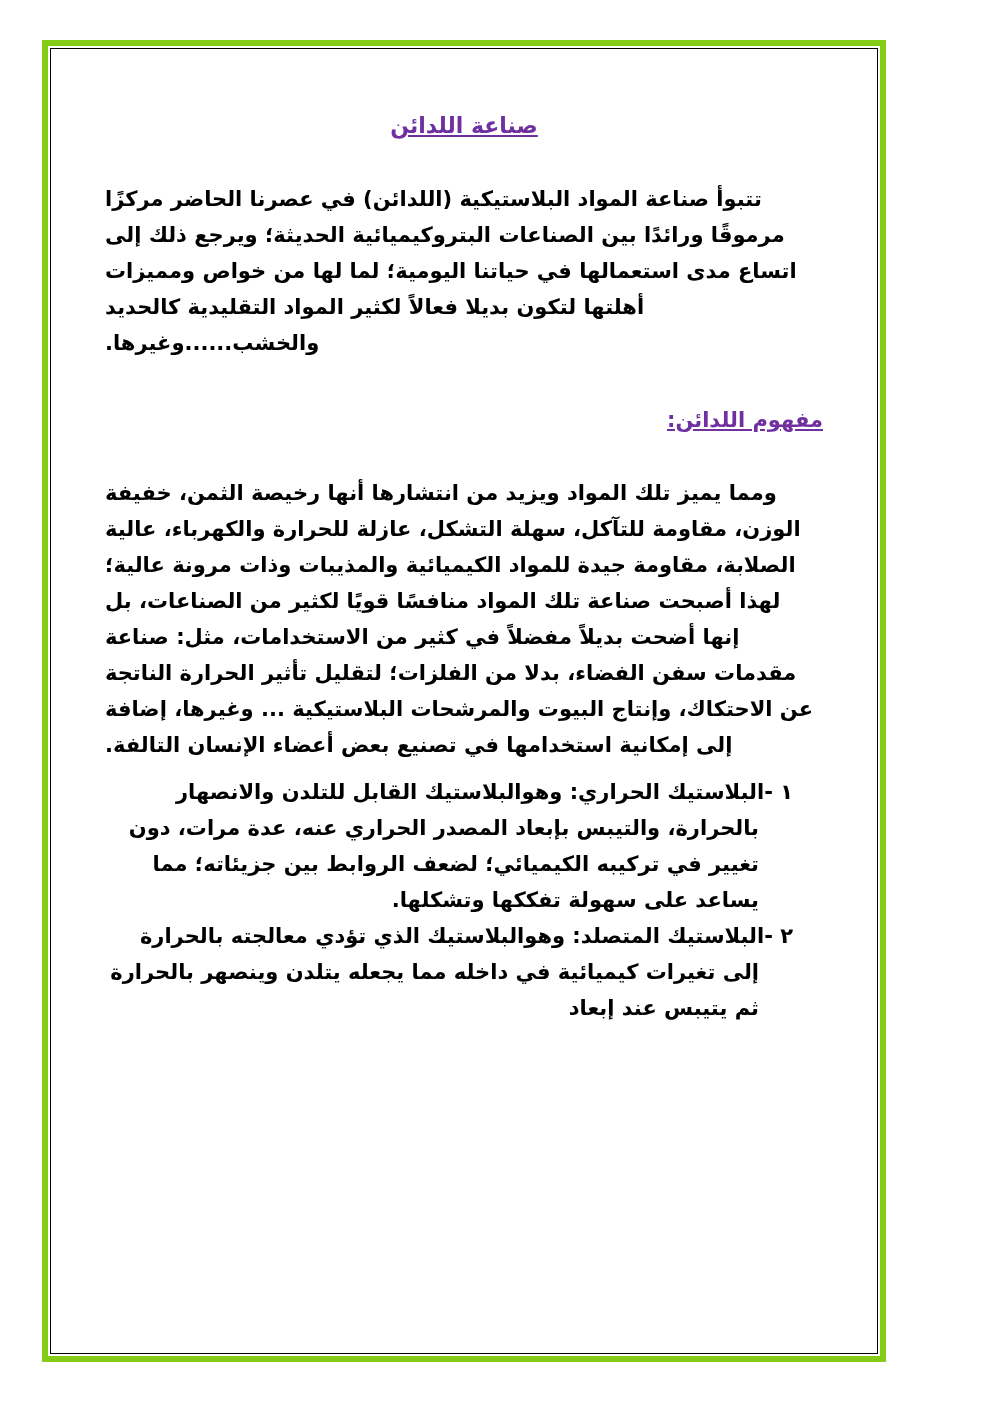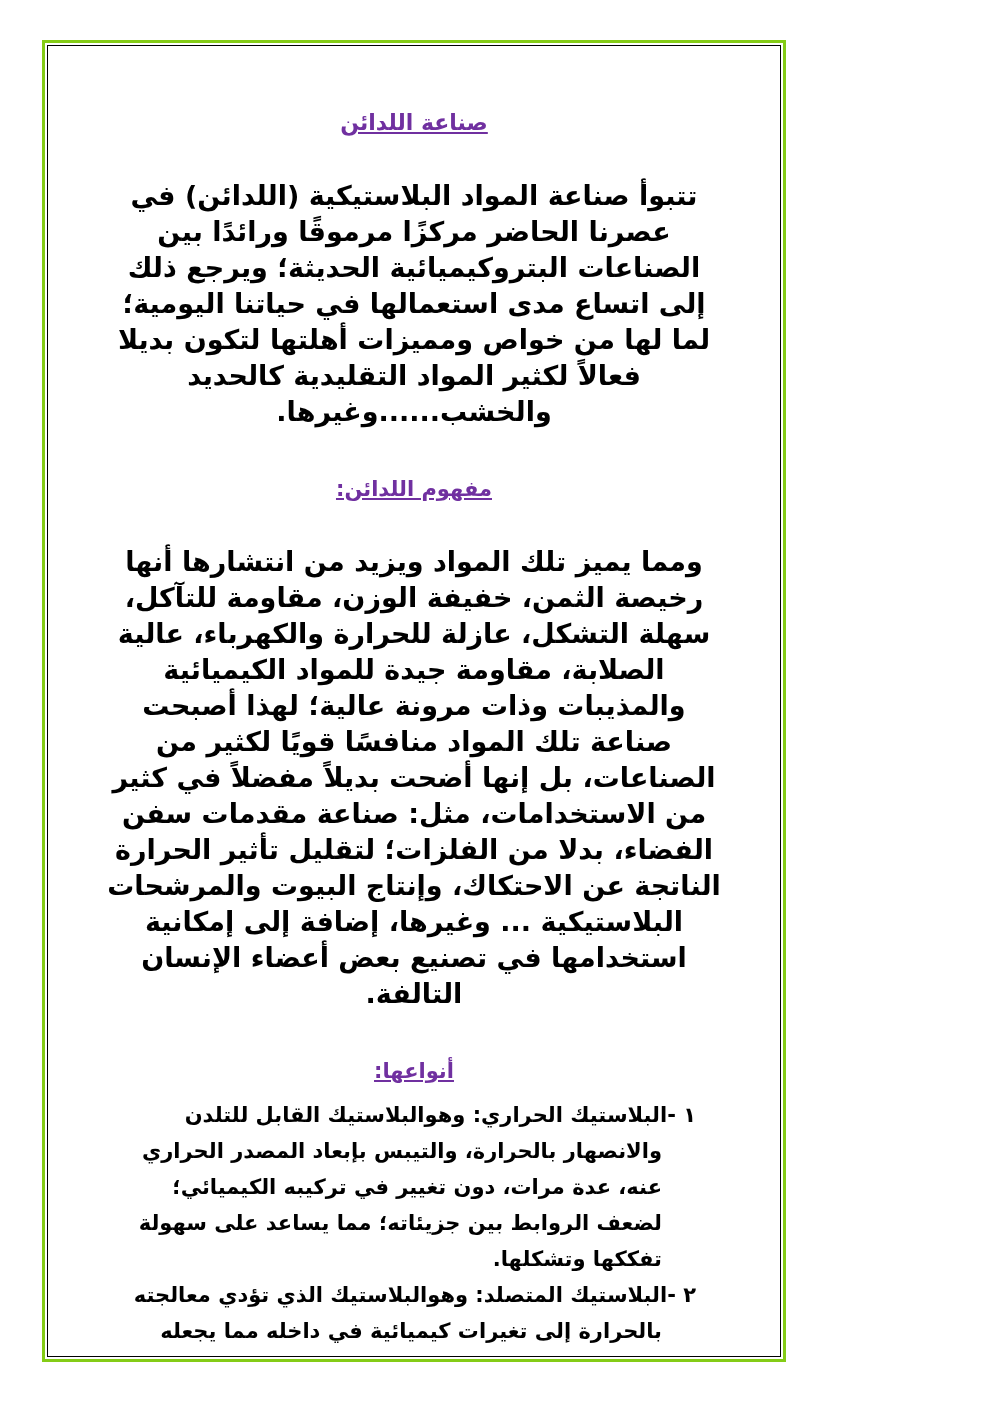--- a/index.html
+++ b/index.html
@@ -9,58 +9,58 @@
     height: 1403px;
     background: #ffffff;
     font-family: "DejaVu Sans", "Liberation Sans", sans-serif;
     position: relative;
     overflow: hidden;
   }
   .outer-frame {
     position: absolute;
     left: 42px;
     top: 40px;
-    width: 744px;
+    width: 844px;
     height: 1322px;
-    border: 3px solid #84cc16;
+    border: 6px solid #84cc16;
   }
   .inner-frame {
     position: absolute;
     inset: 2px;
     border: 1px solid #000000;
     direction: rtl;
     padding: 62px 54px 0 54px;
     overflow: hidden;
   }
   .doc-title {
     margin: 0;
     text-align: center;
     font-size: 22px;
     line-height: 30px;
     font-weight: bold;
     color: #7030a0;
     text-decoration: underline;
   }
   .para {
     margin: 40px 0 0 0;
-    font-size: 27px;
+    font-size: 21px;
     font-weight: bold;
     color: #000000;
     line-height: 36px;
-    text-align: center;
+    text-align: left;
   }
   .section-heading {
     display: block;
     margin: 44px 0 0 0;
     font-size: 21px;
     line-height: 30px;
     font-weight: bold;
     color: #7030a0;
     text-decoration: underline;
-    text-align: center;
+    text-align: right;
   }
   .types-list {
     margin: 11px 30px 0 0;
     padding: 0;
     list-style: none;
   }
   .list-item {
     font-size: 21px;
     font-weight: bold;
     color: #000000;
@@ -77,21 +77,20 @@
   <div class="inner-frame">
 
     <h1 class="doc-title">صناعة اللدائن</h1>
 
     <p class="para">تتبوأ صناعة المواد البلاستيكية (اللدائن) في عصرنا الحاضر مركزًا مرموقًا ورائدًا بين الصناعات البتروكيميائية الحديثة؛ ويرجع ذلك إلى اتساع مدى استعمالها في حياتنا اليومية؛ لما لها من خواص ومميزات أهلتها لتكون بديلا فعالاً لكثير المواد التقليدية كالحديد والخشب......وغيرها.</p>
 
     <h2 class="section-heading">مفهوم اللدائن:</h2>
 
     <p class="para">ومما يميز تلك المواد ويزيد من انتشارها أنها رخيصة الثمن، خفيفة الوزن، مقاومة للتآكل، سهلة التشكل، عازلة للحرارة والكهرباء، عالية الصلابة، مقاومة جيدة للمواد الكيميائية والمذيبات وذات مرونة عالية؛ لهذا أصبحت صناعة تلك المواد منافسًا قويًا لكثير من الصناعات، بل إنها أضحت بديلاً مفضلاً في كثير من الاستخدامات، مثل: صناعة مقدمات سفن الفضاء، بدلا من الفلزات؛ لتقليل تأثير الحرارة الناتجة عن الاحتكاك، وإنتاج البيوت والمرشحات البلاستيكية ... وغيرها، إضافة إلى إمكانية استخدامها في تصنيع بعض أعضاء الإنسان التالفة.</p>
 
-    <h2 class="section-heading">أنواعها:</h2>
 
     <ol class="types-list">
       <li class="list-item"><span>١ -</span><span>البلاستيك الحراري: وهوالبلاستيك القابل للتلدن والانصهار بالحرارة، والتيبس بإبعاد المصدر الحراري عنه، عدة مرات، دون تغيير في تركيبه الكيميائي؛ لضعف الروابط بين جزيئاته؛ مما يساعد على سهولة تفككها وتشكلها.</span></li>
       <li class="list-item"><span>٢ -</span><span>البلاستيك المتصلد: وهوالبلاستيك الذي تؤدي معالجته بالحرارة إلى تغيرات كيميائية في داخله مما يجعله يتلدن وينصهر بالحرارة ثم يتيبس عند إبعاد</span></li>
     </ol>
 
   </div>
 </div>
 
 </body></html>

